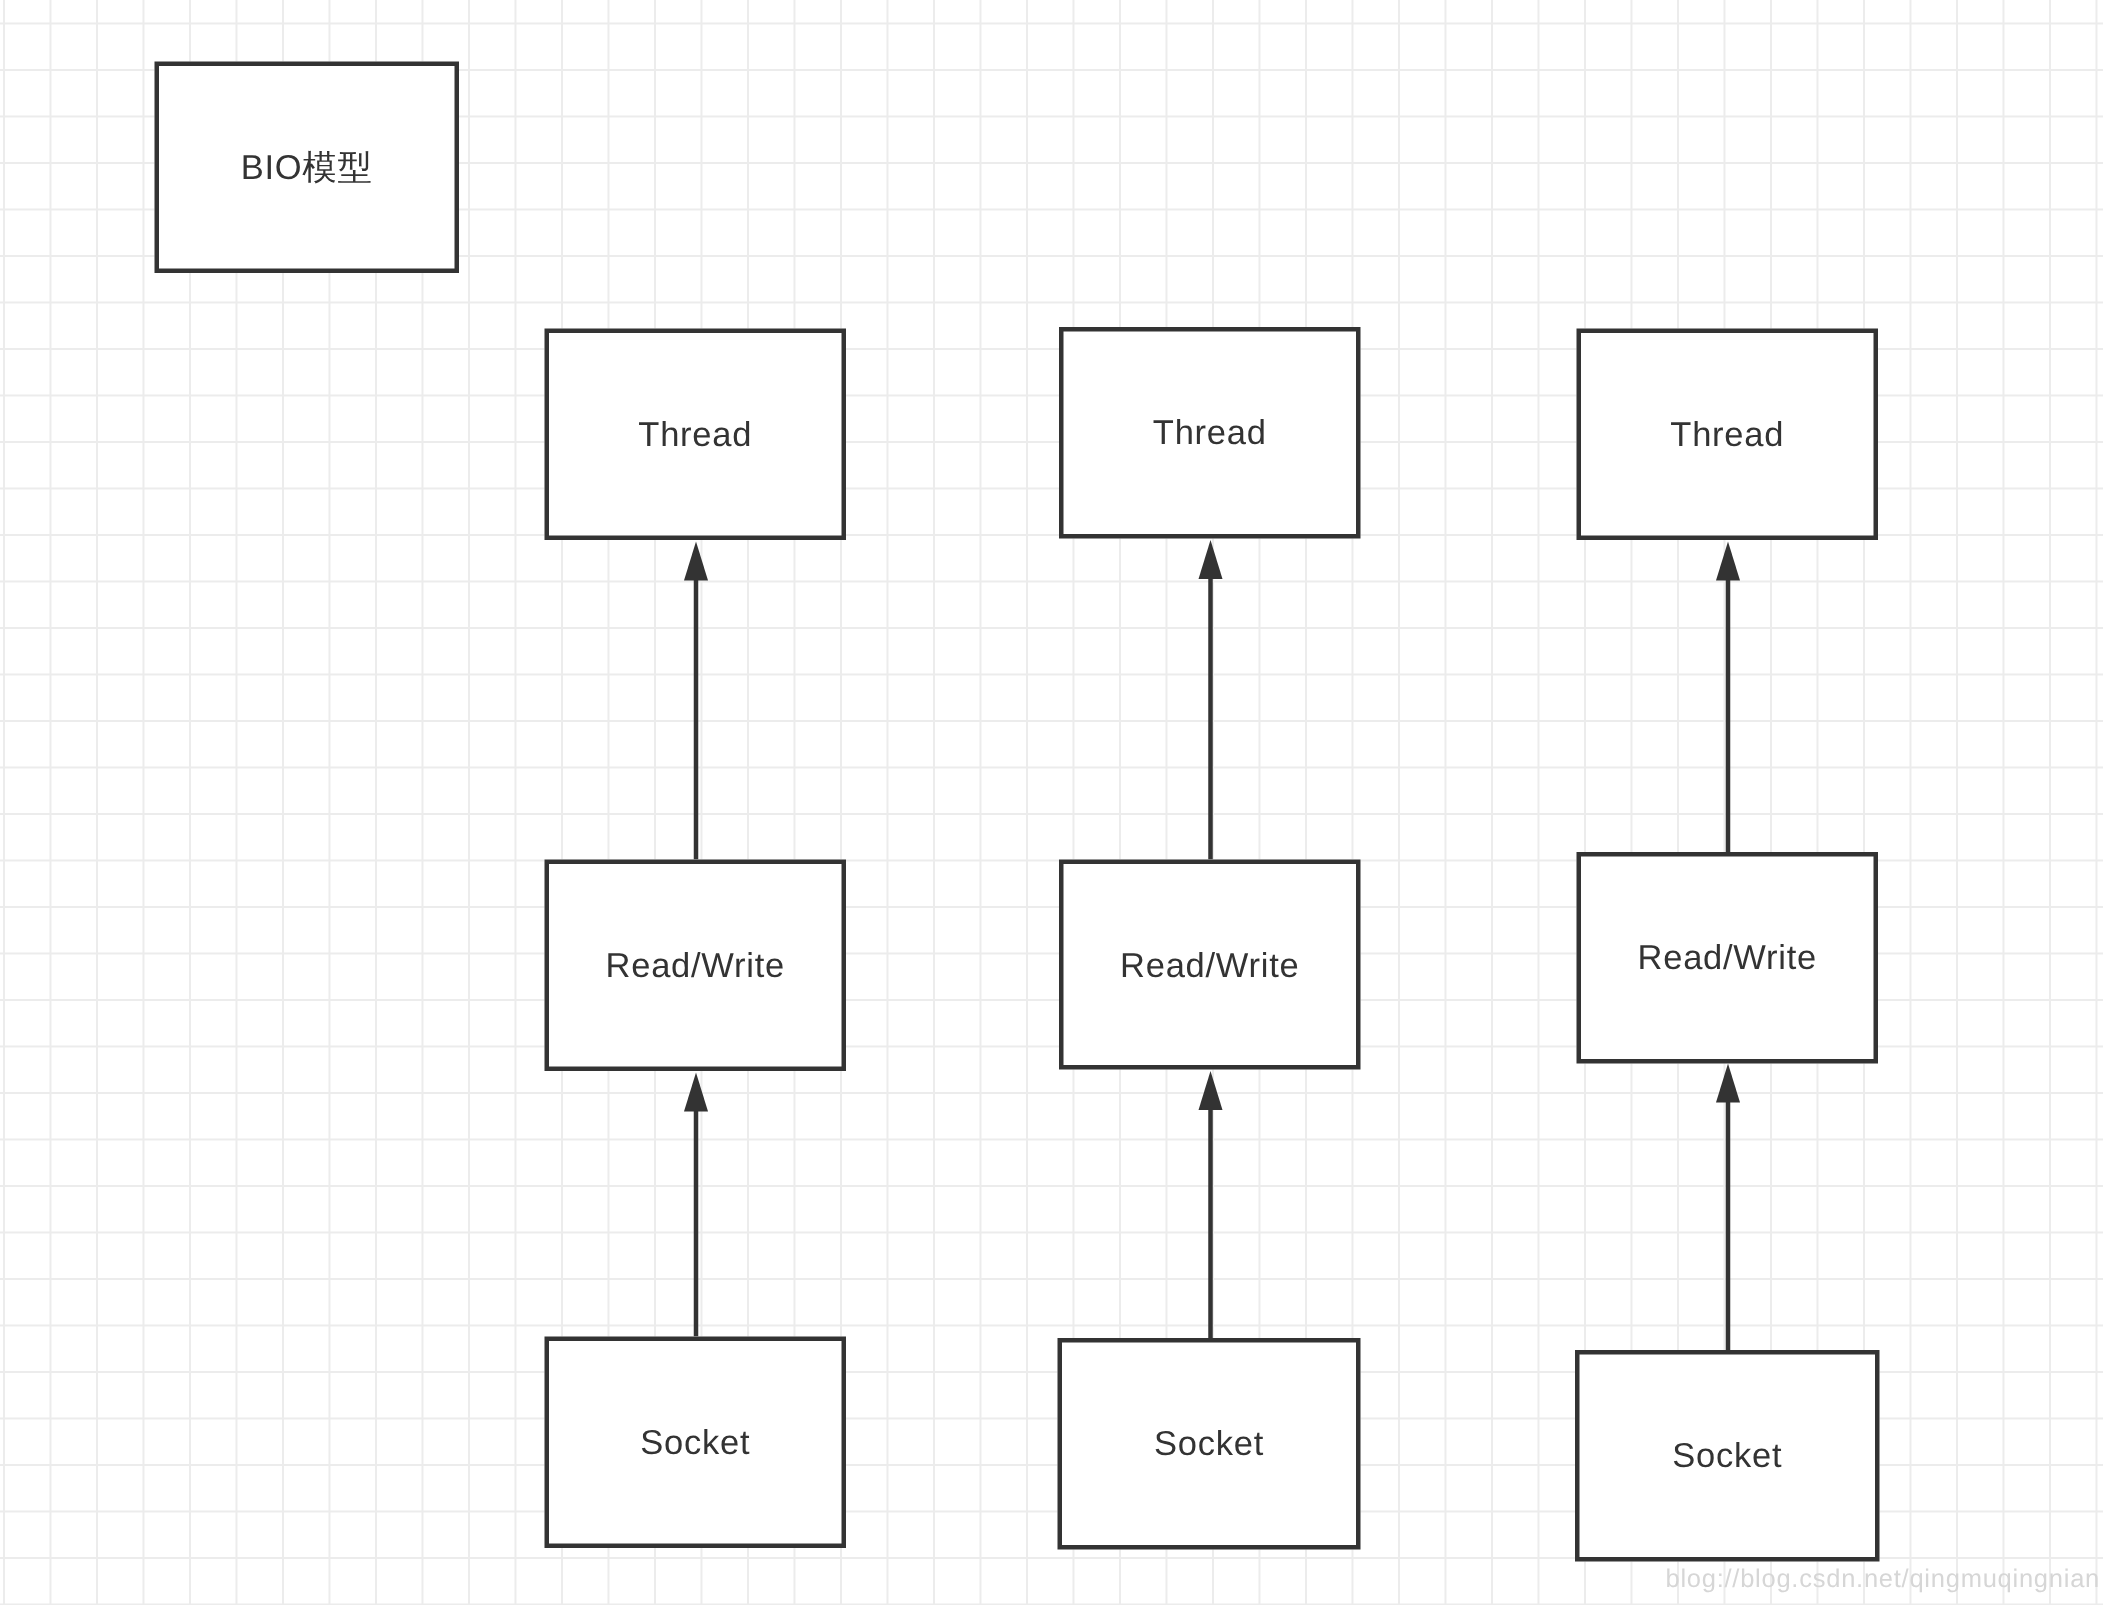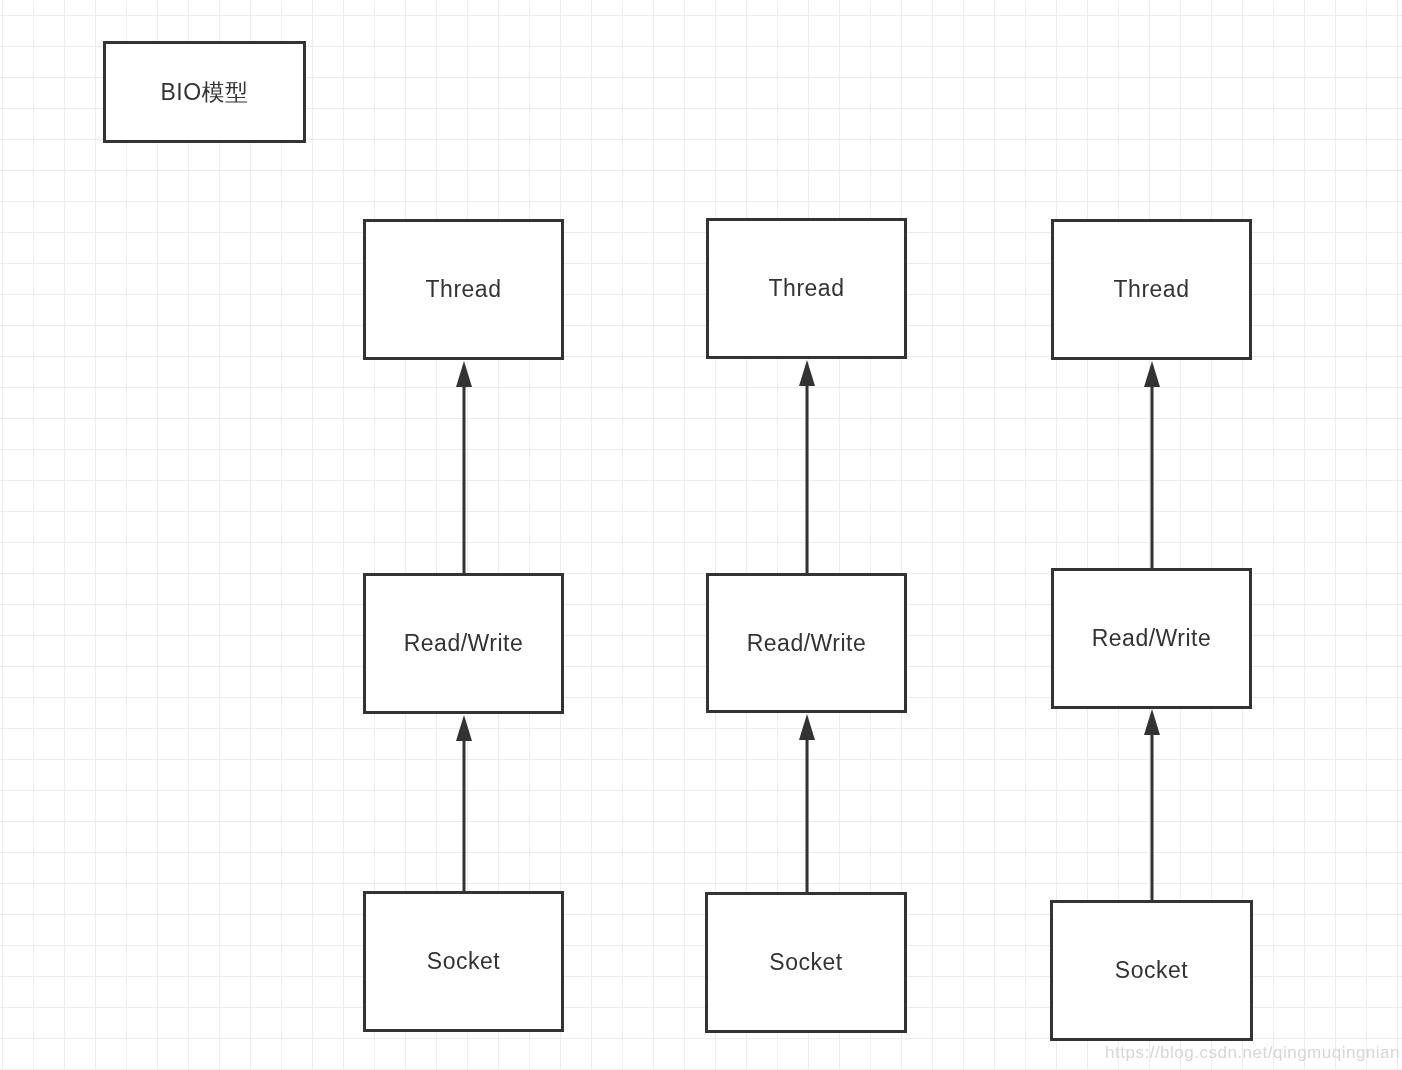--- a/index.html
+++ b/index.html
@@ -89,21 +89,21 @@
       <line class="arrow-line" x1="1152" y1="900" x2="1152" y2="731"></line>
       <polygon class="arrow-head" points="1152,709 1144,735 1160,735"></polygon>
     </g>
 
     <g>
       <line class="arrow-line" x1="1152" y1="568" x2="1152" y2="383"></line>
       <polygon class="arrow-head" points="1152,361 1144,387 1160,387"></polygon>
     </g>
   </svg>
 
-  <div class="node" style="left:103px; top:41px; width:203px; height:102px;">
+  <div class="node" style="left:103px; top:41px; width:203px; height:141px;">
     <span>BIO模型</span>
   </div>
 
   <div class="node" style="left:363px; top:219px; width:201px; height:141px;">
     <span>Thread</span>
   </div>
   <div class="node" style="left:363px; top:573px; width:201px; height:141px;">
     <span>Read/Write</span>
   </div>
   <div class="node" style="left:363px; top:891px; width:201px; height:141px;">
@@ -123,15 +123,15 @@
   <div class="node" style="left:1051px; top:219px; width:201px; height:141px;">
     <span>Thread</span>
   </div>
   <div class="node" style="left:1051px; top:568px; width:201px; height:141px;">
     <span>Read/Write</span>
   </div>
   <div class="node" style="left:1050px; top:900px; width:203px; height:141px;">
     <span>Socket</span>
   </div>
 
-  <div class="watermark">https://blog.csdn.net/qingmuqingnian</div>
+  <div class="watermark">blog://blog.csdn.net/qingmuqingnian</div>
 
 </div>
 
 </body></html>

